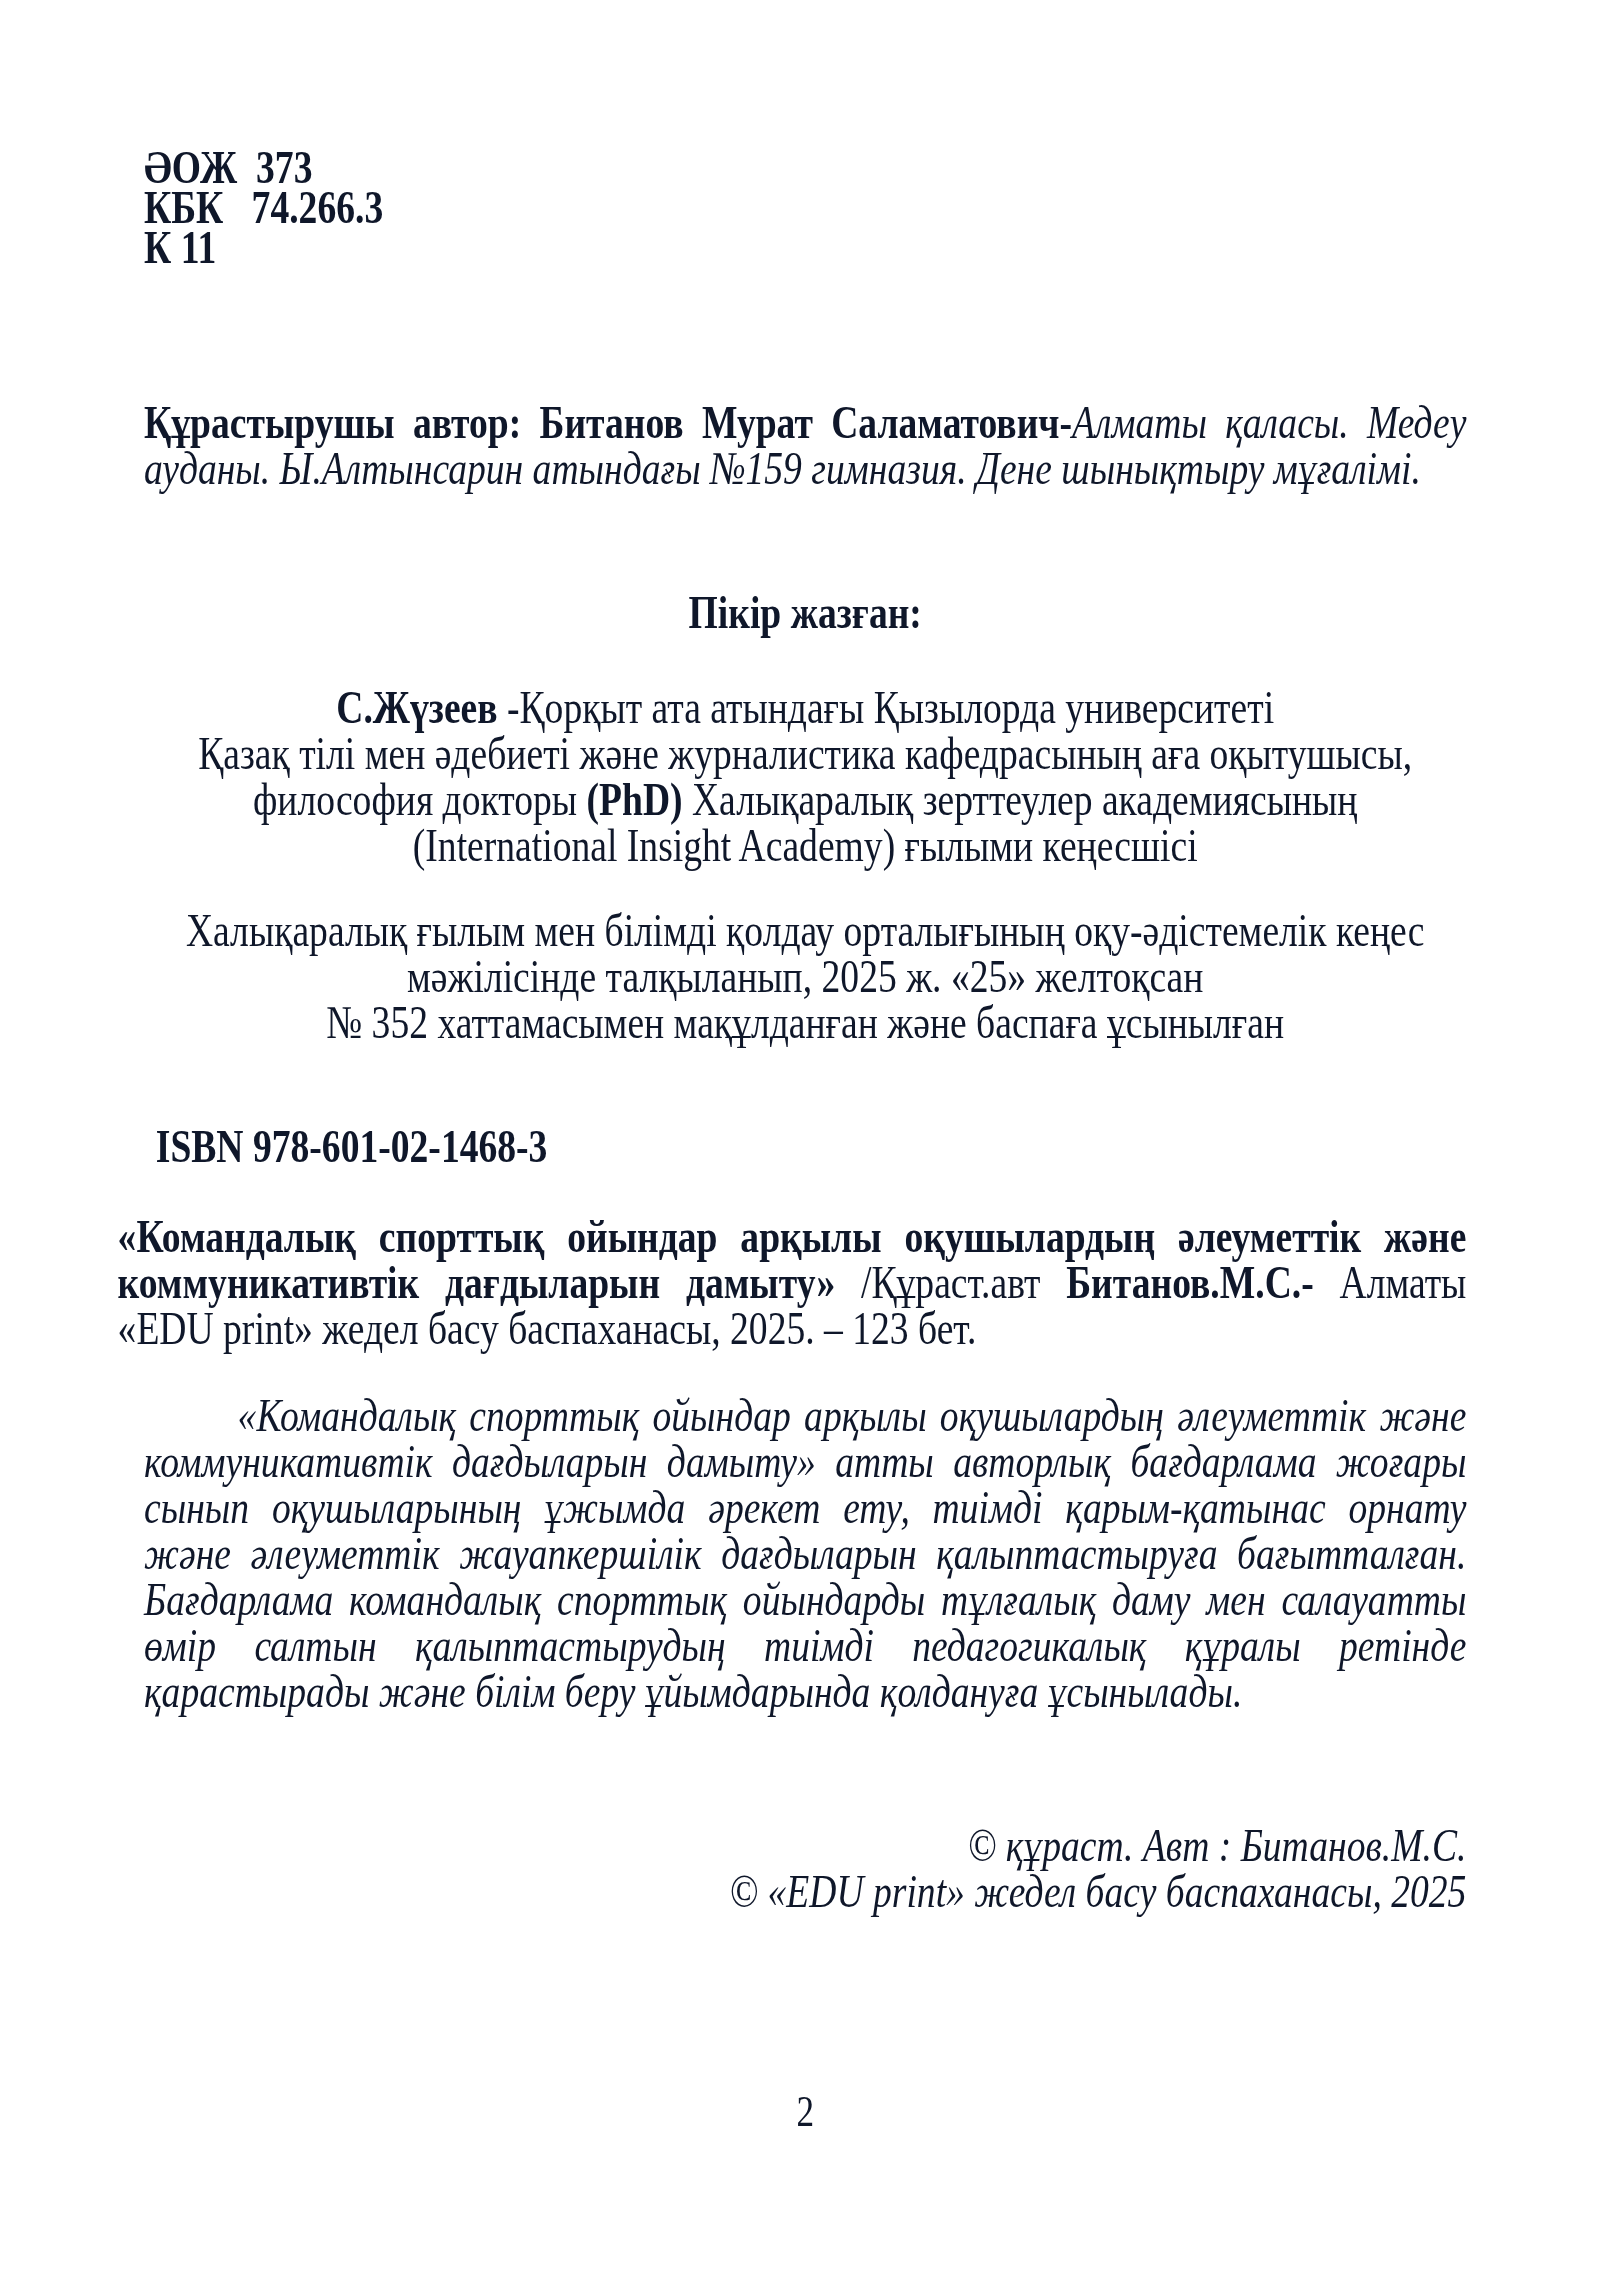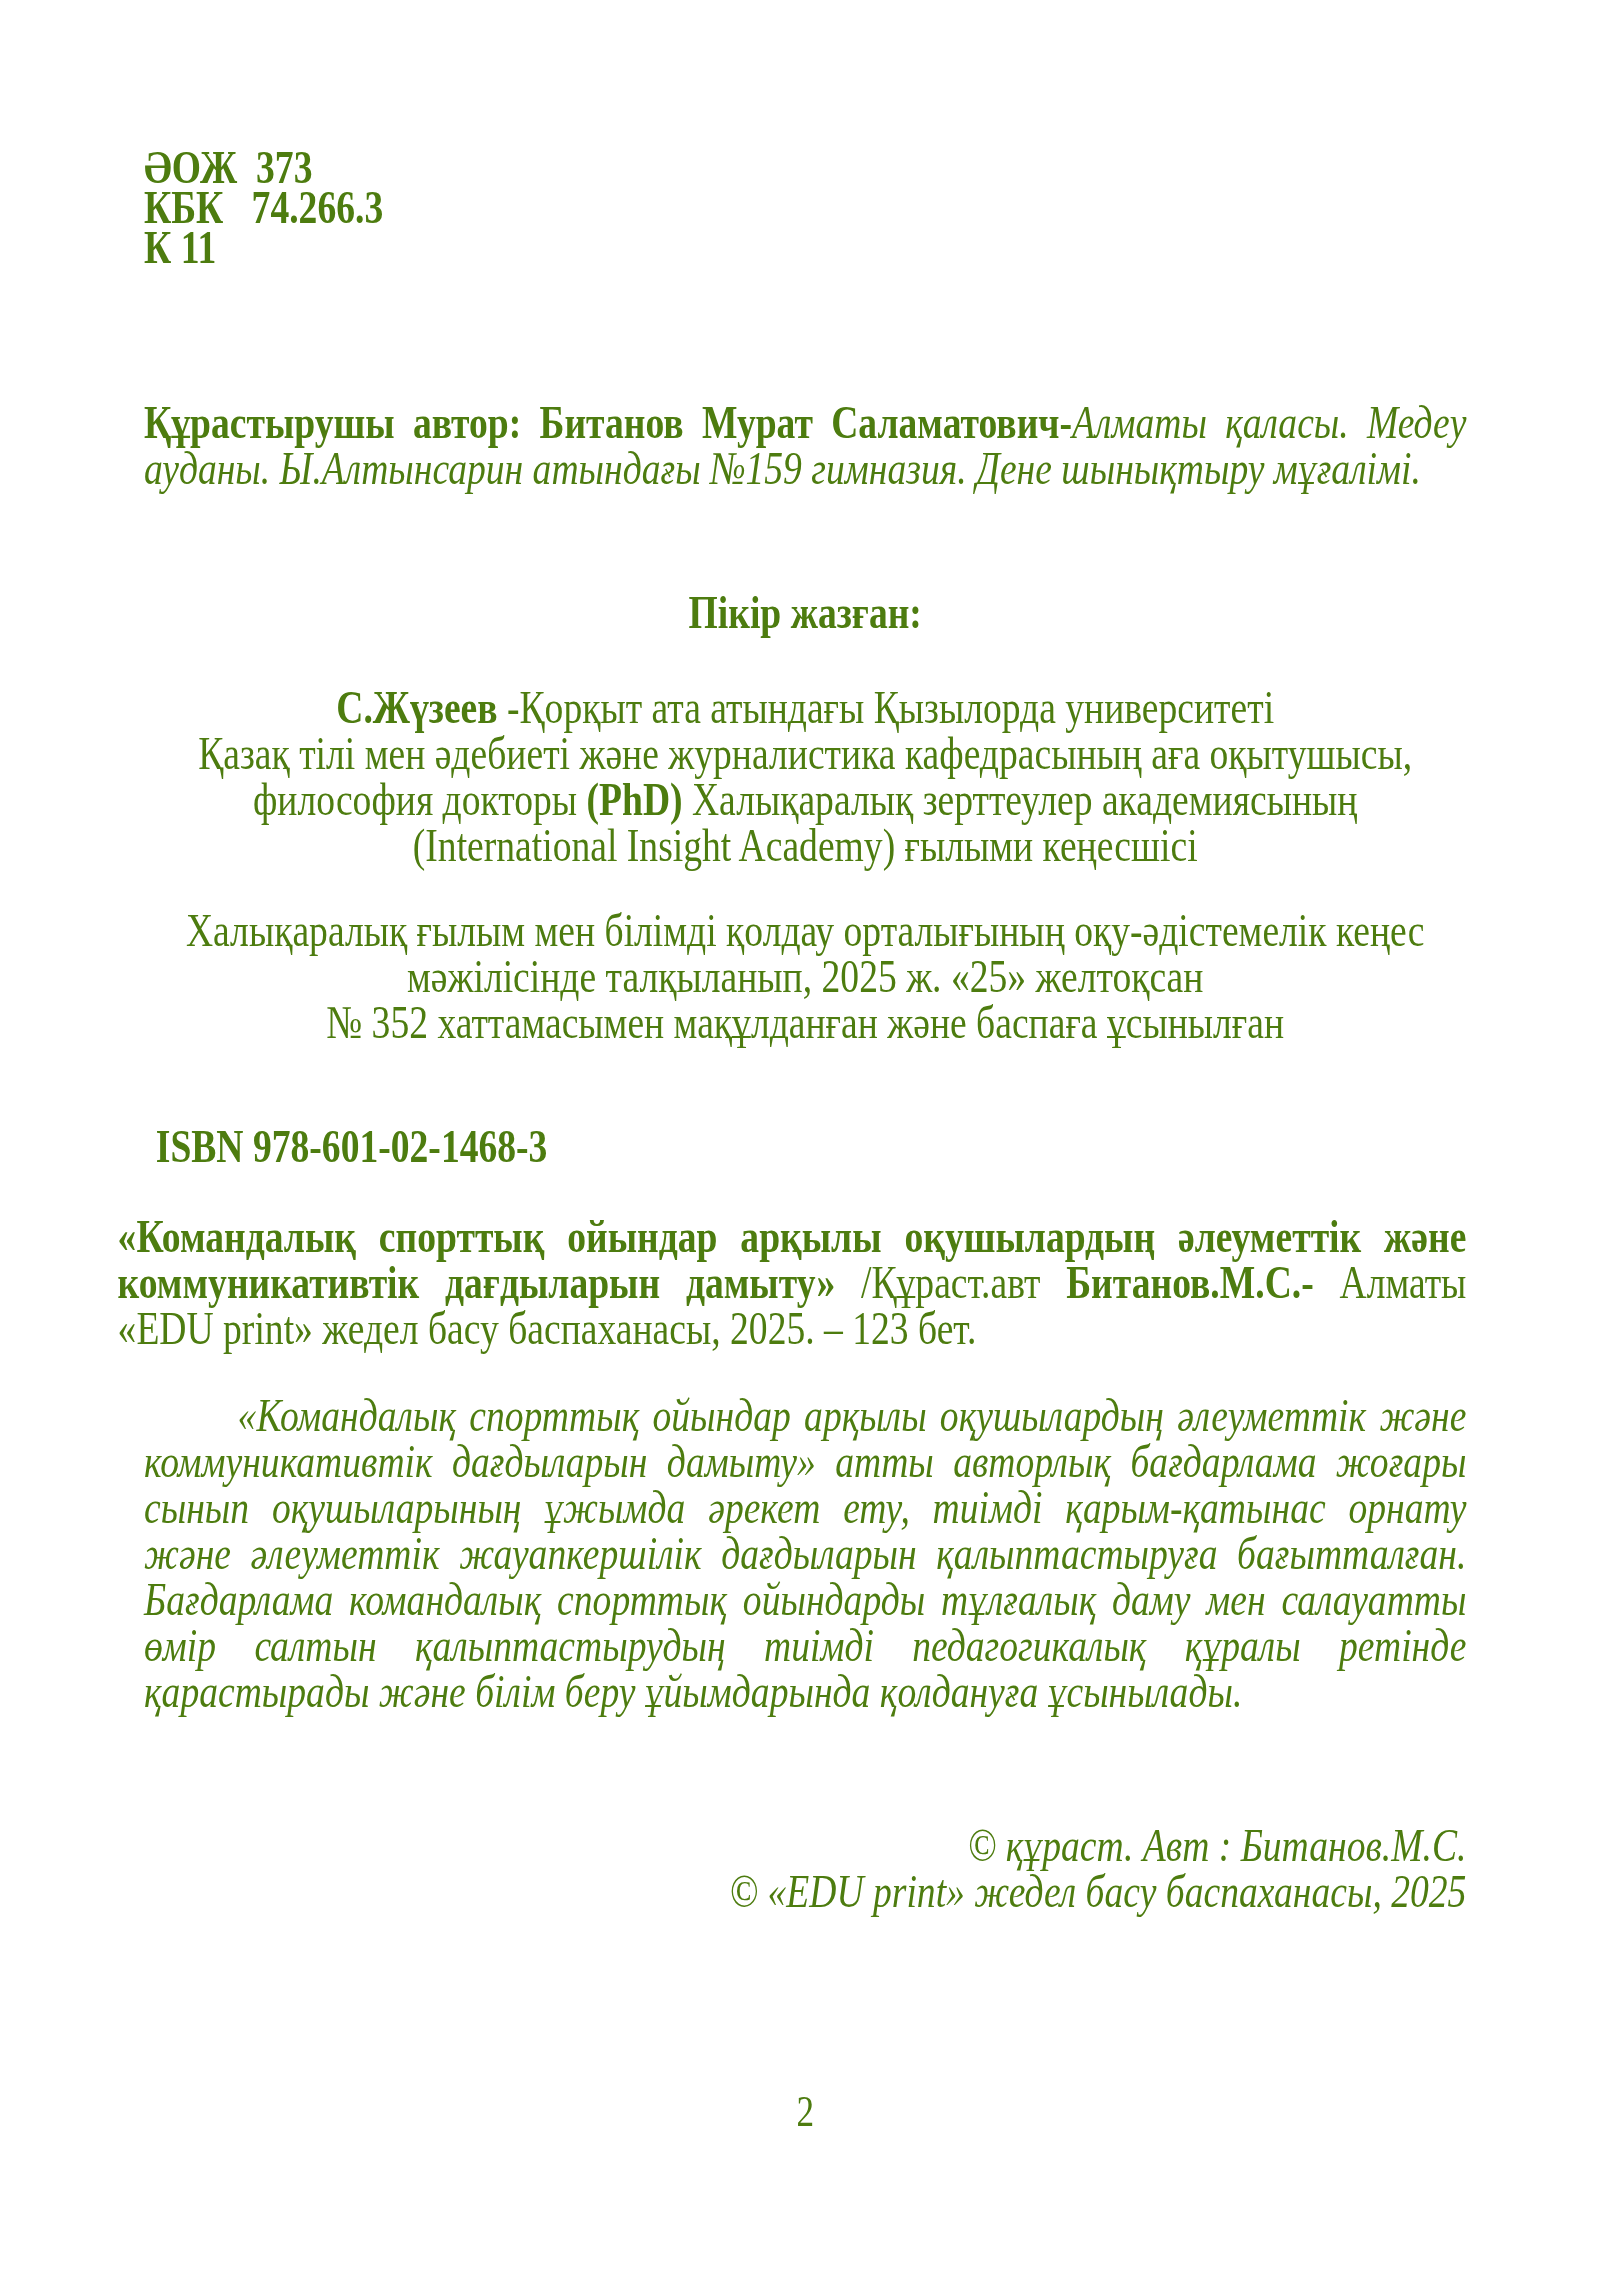--- a/index.html
+++ b/index.html
@@ -5,21 +5,21 @@
   html, body {
     margin: 0;
     padding: 0;
     background: #ffffff;
   }
   .page {
     position: relative;
     width: 1621px;
     height: 2293px;
     background: #ffffff;
-    color: #4d7c0f;
+    color: #0f172a;
     font-family: "Liberation Serif", "DejaVu Serif", serif;
     overflow: hidden;
   }
   
   .content {
     position: absolute;
     left: 144px;
     top: 147px;
     width: 1653px;
     transform: scaleX(0.8);

